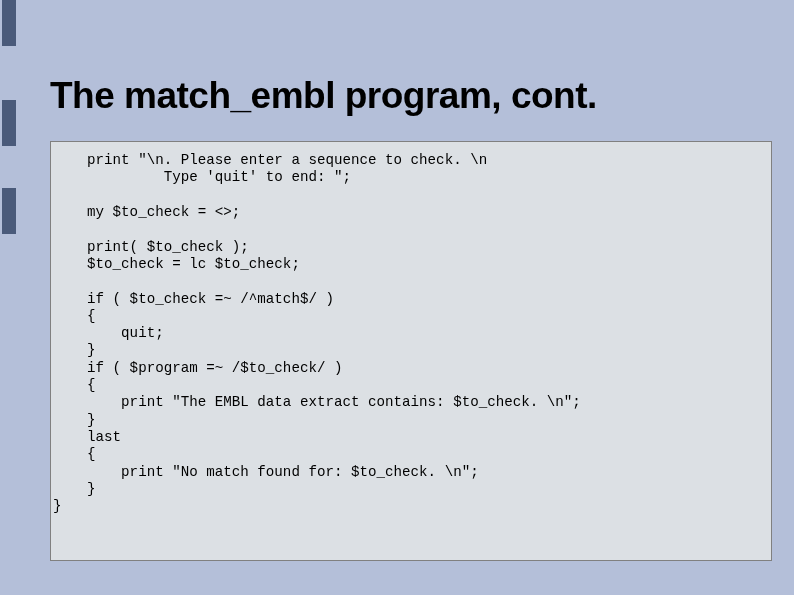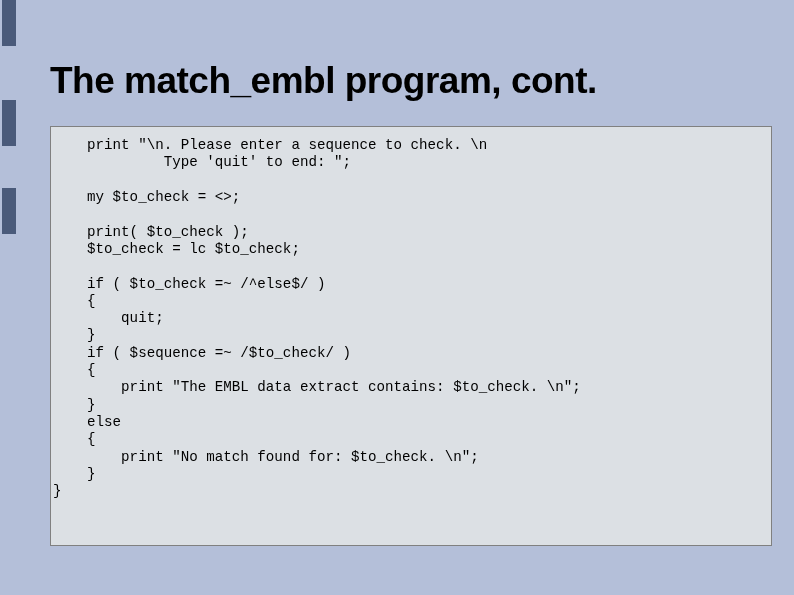--- a/index.html
+++ b/index.html
@@ -21,21 +21,21 @@
     left: 0;
     width: 14px;
     background: #4a5a7a;
   }
   .seg1 { top: 0; height: 46px; }
   .seg2 { top: 100px; height: 46px; }
   .seg3 { top: 188px; height: 46px; }
   .content {
     position: absolute;
     left: 50px;
-    top: 60px;
+    top: 75px;
     right: 22px;
   }
   .title {
     font-size: 37px;
     font-weight: bold;
     color: #000;
     margin-bottom: 24px;
     letter-spacing: -0.5px;
   }
   .codebox {
@@ -62,26 +62,26 @@
 <div class="content">
   <h1 class="title">The match_embl program, cont.</h1>
   <div class="codebox"><span>    print "\n. Please enter a sequence to check. \n</span>
 <span>             Type 'quit' to end: ";</span>
 <span></span>
 <span>    my $to_check = &lt;&gt;;</span>
 <span></span>
 <span>    print( $to_check );</span>
 <span>    $to_check = lc $to_check;</span>
 <span></span>
-<span>    if ( $to_check =~ /^else$/ )</span>
+<span>    if ( $to_check =~ /^match$/ )</span>
 <span>    {</span>
 <span>        quit;</span>
 <span>    }</span>
-<span>    if ( $sequence =~ /$to_check/ )</span>
+<span>    if ( $program =~ /$to_check/ )</span>
 <span>    {</span>
 <span>        print "The EMBL data extract contains: $to_check. \n";</span>
 <span>    }</span>
-<span>    else</span>
+<span>    last</span>
 <span>    {</span>
 <span>        print "No match found for: $to_check. \n";</span>
 <span>    }</span>
 <span>}</span></div>
 </div>
 
 </body></html>

